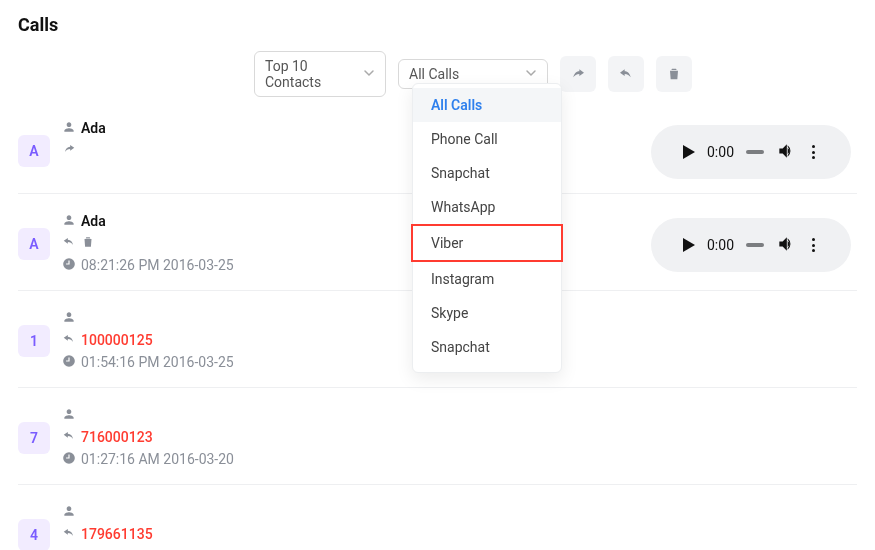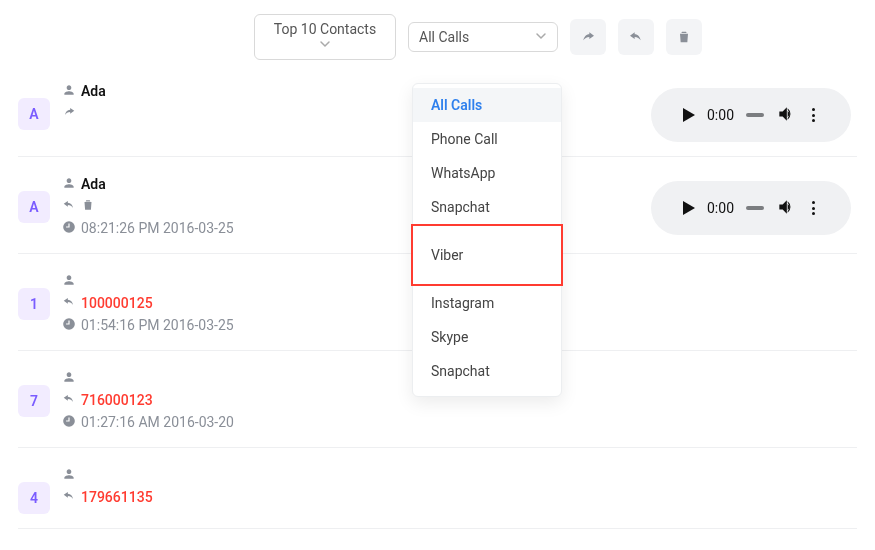--- a/index.html
+++ b/index.html
@@ -1,21 +1,21 @@
 <!DOCTYPE html>
 <html><head>
 <meta charset="utf-8">
 <style>
   * { box-sizing: border-box; margin: 0; padding: 0; }
   body { font-family: -apple-system, BlinkMacSystemFont, "Segoe UI", Roboto, Helvetica, Arial, sans-serif; font-size: 14px; color: #111; width: 875px; height: 550px; overflow: hidden; background: #fff; }
   .page { padding: 14px 18px 0 18px; }
   .title { font-size: 18px; font-weight: 700; margin-bottom: 16px; }
   .toolbar { display: flex; gap: 12px; align-items: center; margin-left: 236px; margin-bottom: 18px; position: relative; }
   .select { display: inline-flex; align-items: center; justify-content: space-between; border: 1px solid #d9d9d9; border-radius: 6px; padding: 6px 10px; background: #fff; cursor: pointer; color: #555; }
-  .select.contacts { width: 142px; flex-direction: column; }
+  .select.contacts { width: 132px; }
   .select.filter { width: 150px; }
   .chev { color: #aaa; }
   .icon-btn { width: 36px; height: 36px; border-radius: 6px; background: #f3f4f6; display: inline-flex; align-items: center; justify-content: center; cursor: pointer; color: #8a8f98; }
   .icon-btn svg { width: 16px; height: 16px; }
   .call-row { display: flex; align-items: flex-start; padding: 16px 0 14px 0; border-bottom: 1px solid #eeeff1; position: relative; }
   .call-row:first-of-type { padding-top: 2px; }
   .avatar { width: 32px; height: 32px; border-radius: 6px; background: #f2ecff; color: #7a5cff; display: flex; align-items: center; justify-content: center; font-weight: 600; margin-top: 18px; flex-shrink: 0; }
   .avatar.purple { background: #f2ecff; color: #7a5cff; }
   .info { margin-left: 12px; flex-grow: 1; }
   .line { display: flex; align-items: center; gap: 5px; color: #8a8f98; min-height: 22px; }
@@ -26,26 +26,27 @@
   .player { width: 200px; height: 54px; border-radius: 27px; background: #f0f1f3; display: flex; align-items: center; justify-content: center; gap: 12px; margin-top: 8px; margin-right: 6px; }
   .play { width: 0; height: 0; border-left: 12px solid #111; border-top: 7px solid transparent; border-bottom: 7px solid transparent; cursor: pointer; }
   .ptime { font-size: 14px; color: #111; }
   .pbar { width: 18px; height: 4px; background: #7b7d80; border-radius: 2px; }
   .vol svg { width: 20px; height: 20px; fill: #111; }
   .dots { display: flex; flex-direction: column; gap: 2.5px; cursor: pointer; padding: 4px; }
   .dots span { width: 3px; height: 3px; border-radius: 50%; background: #111; }
   .dropdown { position: absolute; top: 83px; left: 412px; width: 150px; background: #fff; border: 1px solid #eceef0; border-radius: 6px; box-shadow: 0 6px 18px rgba(0,0,0,0.08); z-index: 10; overflow: visible; padding: 4px 0 8px 0; }
   .dd-item { padding: 9px 18px; cursor: pointer; color: #444; }
   .dd-item.selected { background: #f4f6f8; color: #2f80ed; font-weight: 600; }
-  .dd-item.highlight { border: 2px solid #ff3b30; margin: 0 -2px; padding: 21px 18px; }
+  .dd-item.highlight { border: 2px solid #ff3b30; margin: 0 -2px; padding: 9px 18px; }
 </style>
 </head>
 <body>
 
 <div class="page">
+  <div class="title">Calls</div>
 
   <div class="toolbar">
     <div class="select contacts">
       <span>Top 10 Contacts</span>
       <span class="chev">
         <svg viewBox="0 0 12 12" width="12" height="12">
             <path d="M2 4l4 4 4-4" stroke="#aaa" stroke-width="1.5" fill="none" stroke-linecap="round"></path>
           </svg>
       </span>
     </div>
@@ -201,19 +202,19 @@
             <span class="red">179661135</span>
           </div>
         </div>
       </div>
     </div>
 </div>
 
 <div class="dropdown" id="dropdown">
     <div class="dd-item selected">All Calls</div>
     <div class="dd-item">Phone Call</div>
+    <div class="dd-item">Snapchat</div>
     <div class="dd-item">WhatsApp</div>
-    <div class="dd-item">Snapchat</div>
     <div class="dd-item highlight">Viber</div>
     <div class="dd-item">Instagram</div>
     <div class="dd-item">Skype</div>
     <div class="dd-item">Snapchat</div>
   </div>
 
 </body></html>

